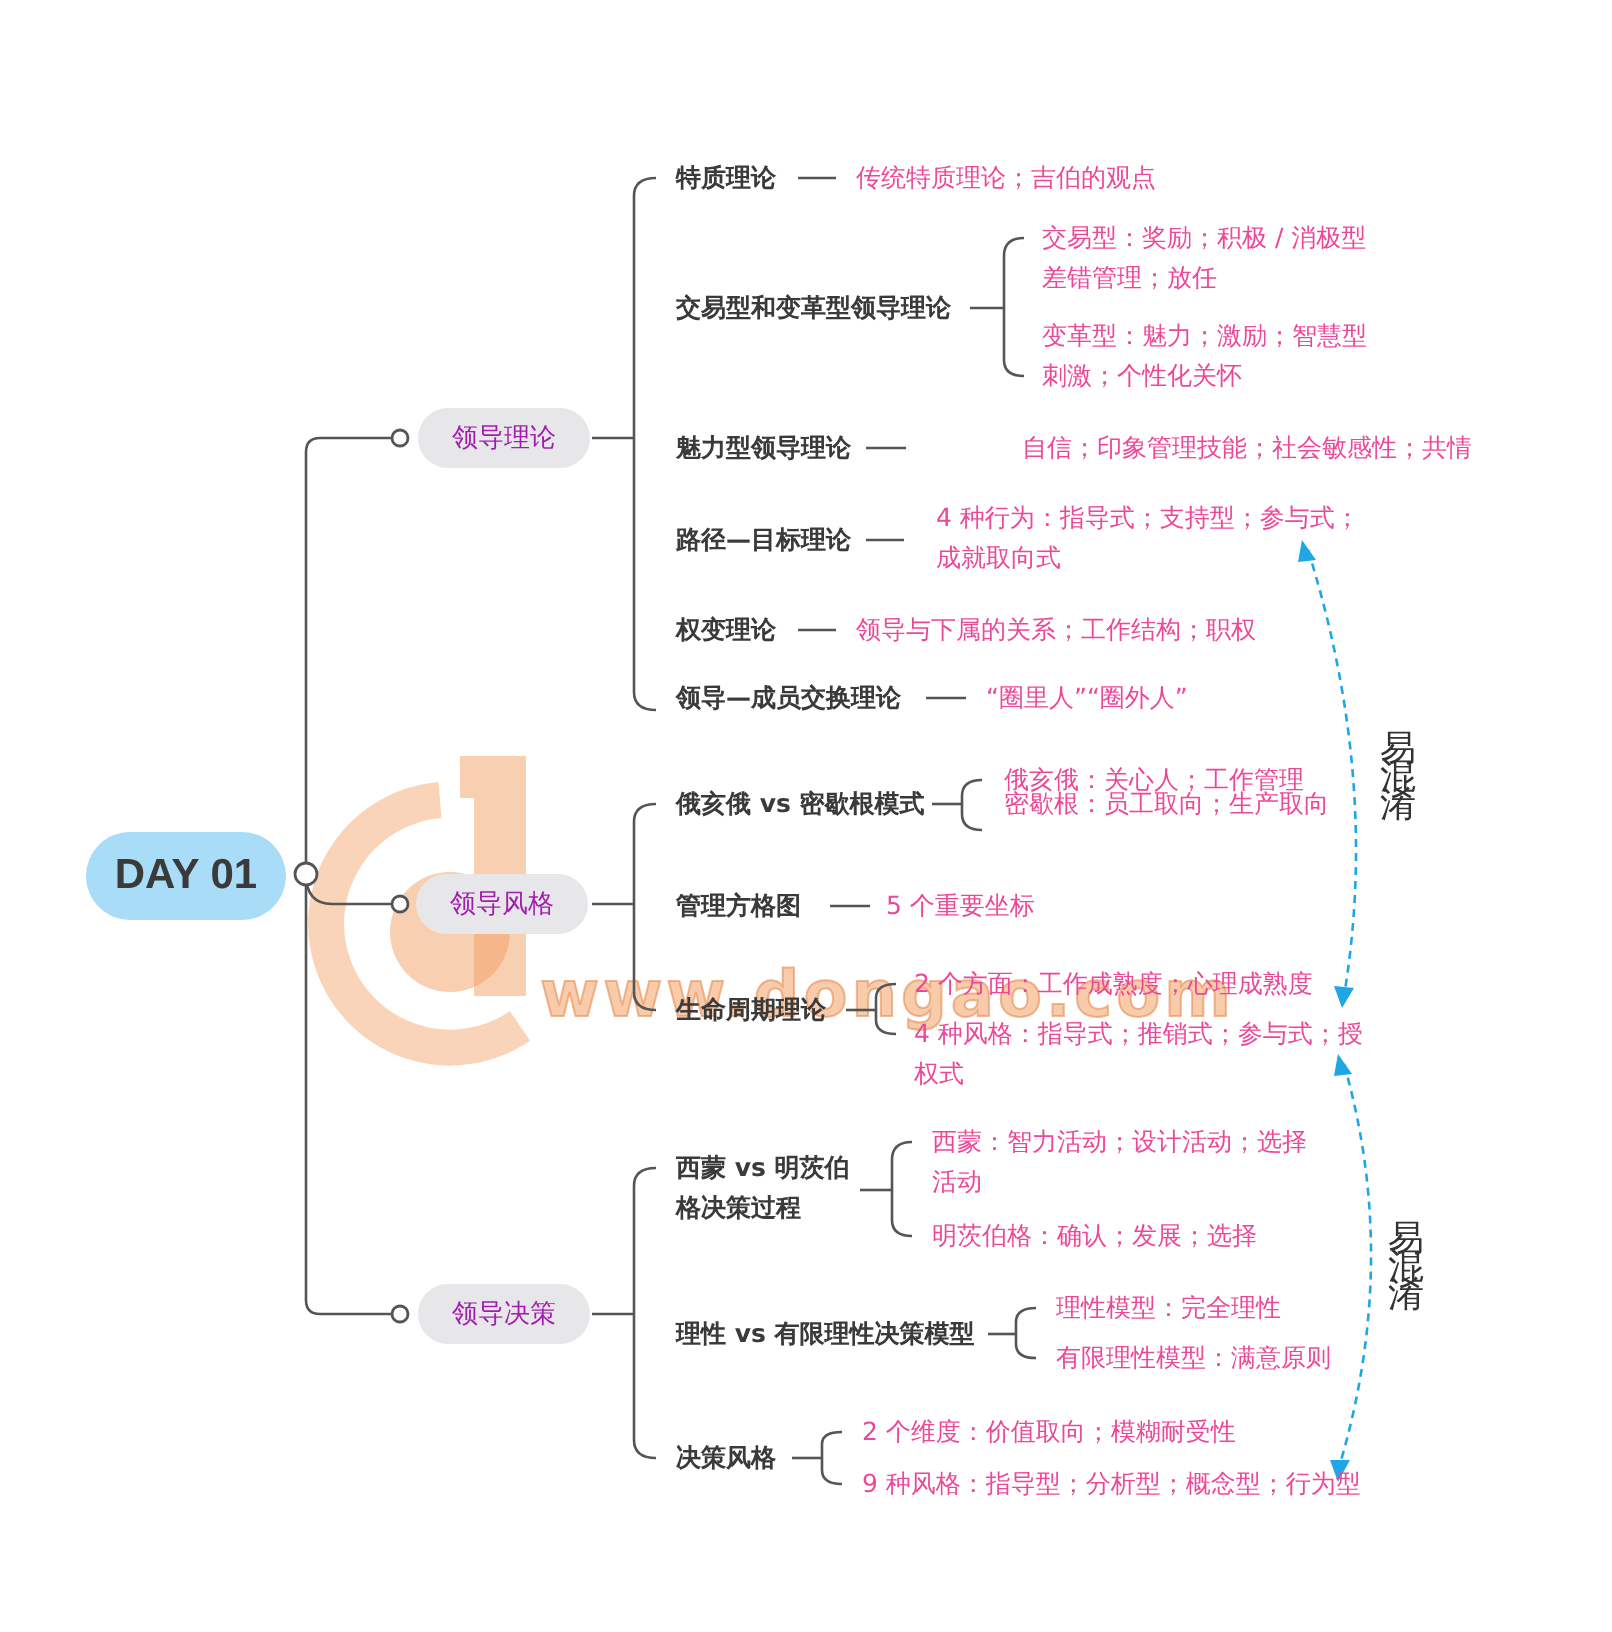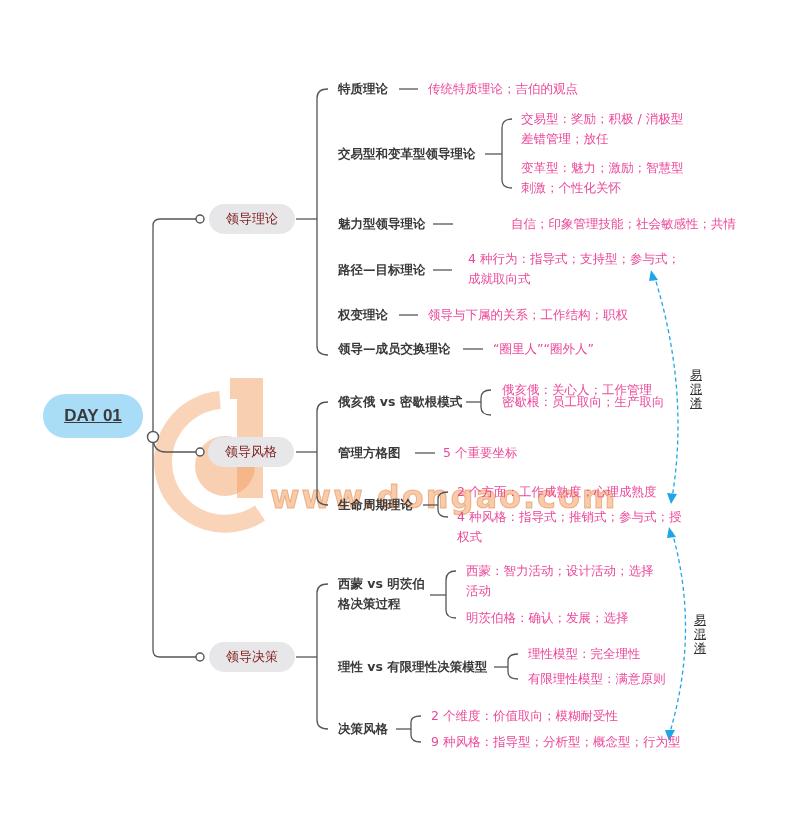--- a/index.html
+++ b/index.html
@@ -1,30 +1,30 @@
 <!DOCTYPE html>
 <html><head>
 <meta charset="utf-8">
 <style>
   html, body { margin: 0; padding: 0; background: #ffffff; }
   body { width: 806px; height: 816px; position: relative; overflow: hidden;
          font-family: "DejaVu Sans", "Liberation Sans", sans-serif; color: #333333; }
   svg.lines { position: absolute; left: 0; top: 0; width: 806px; height: 816px; pointer-events: none; }
-  .root { position: absolute; left: 43px; top: 394px; width: 100px; height: 44px; border-radius: 22px;
-          background: #a9dcf7; color: #3a3a3a; font-weight: bold; font-size: 17px;
-          display: flex; align-items: center; justify-content: center; font-family: "Liberation Sans", sans-serif; text-decoration: underline; }
+  .root { position: absolute; left: 43px; top: 416px; width: 100px; height: 44px; border-radius: 22px;
+          background: #a9dcf7; color: #3a3a3a; font-weight: bold; font-size: 21px;
+          display: flex; align-items: center; justify-content: center; font-family: "Liberation Sans", sans-serif; }
   .pill { position: absolute; width: 86px; height: 30px; border-radius: 15px; background: #e7e7e9;
-          font-size: 13px; color: #7f1d1d; display: flex; align-items: center; justify-content: center; }
+          font-size: 13px; color: #a21caf; display: flex; align-items: center; justify-content: center; }
   .t { position: absolute; font-size: 12.5px; line-height: 20px; white-space: nowrap; color: #ec4899; }
   .t.b { font-weight: bold; color: #3a3a3a; }
   .t.wrap { white-space: normal; }
   .watermark { position: absolute; left: 135px; top: 378px; width: 470px; height: 175px; pointer-events: none; }
   .wm-text { position: absolute; color: rgba(242,160,100,0.55); font-weight: bold; font-family: "DejaVu Sans", sans-serif;
              -webkit-text-stroke: 1px rgba(230,140,80,0.6); }
-  .confuse { position: absolute; font-size: 12px; line-height: 14px; width: 14px; color: #333; text-decoration: underline; }
+  .confuse { position: absolute; font-size: 18px; line-height: 14px; width: 14px; color: #333; }
 </style>
 </head>
 <body>
 
 <div class="watermark">
   <svg width="470" height="175" style="position:absolute;left:0;top:0;">
     <path d="M95 8 L115 8 L115 120" stroke="rgba(242,160,100,0.5)" stroke-width="26" fill="none"></path>
     <path d="M85 22 A62 62 0 1 0 125 135" stroke="rgba(242,160,100,0.45)" stroke-width="18" fill="none"></path>
     <circle cx="90" cy="88" r="30" fill="rgba(242,160,100,0.5)"></circle>
   </svg>

